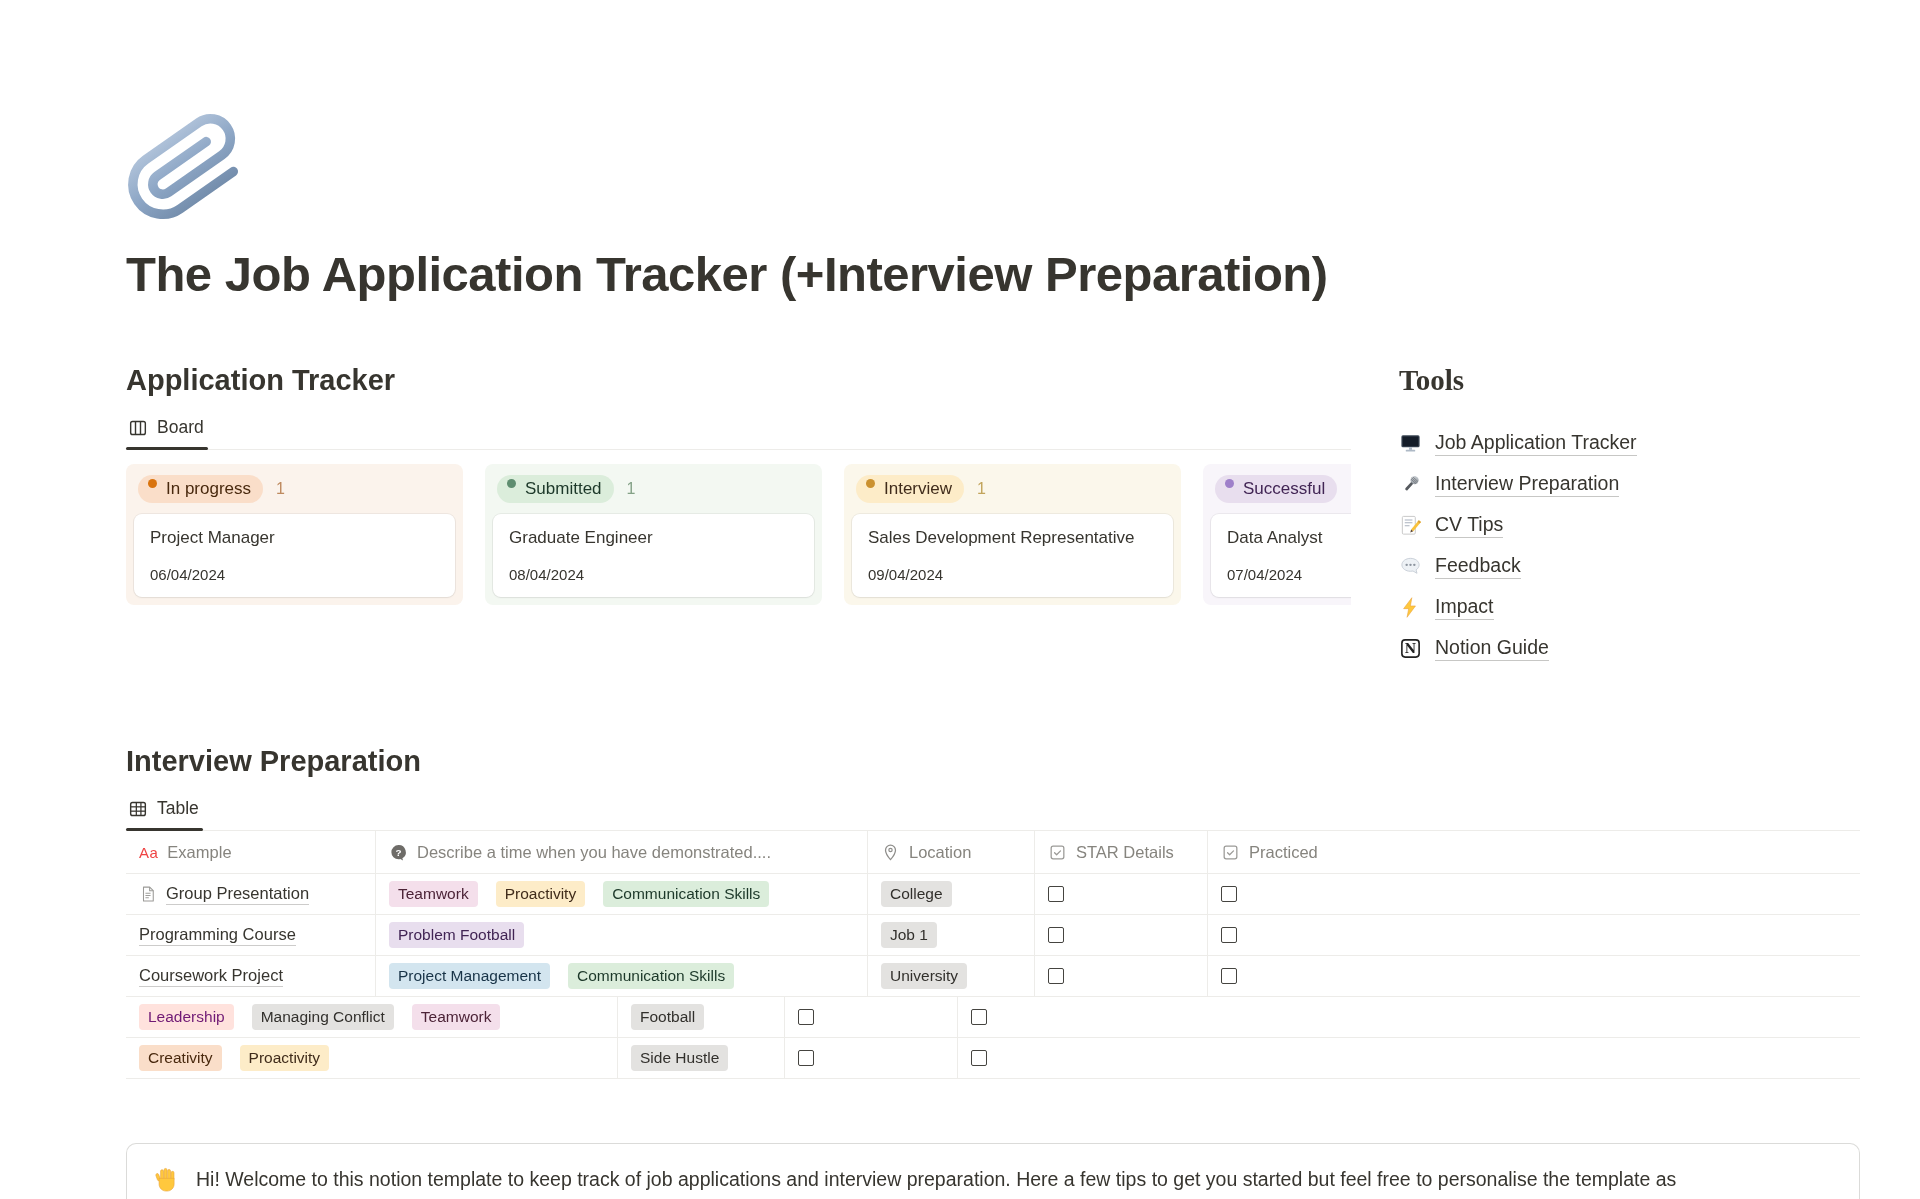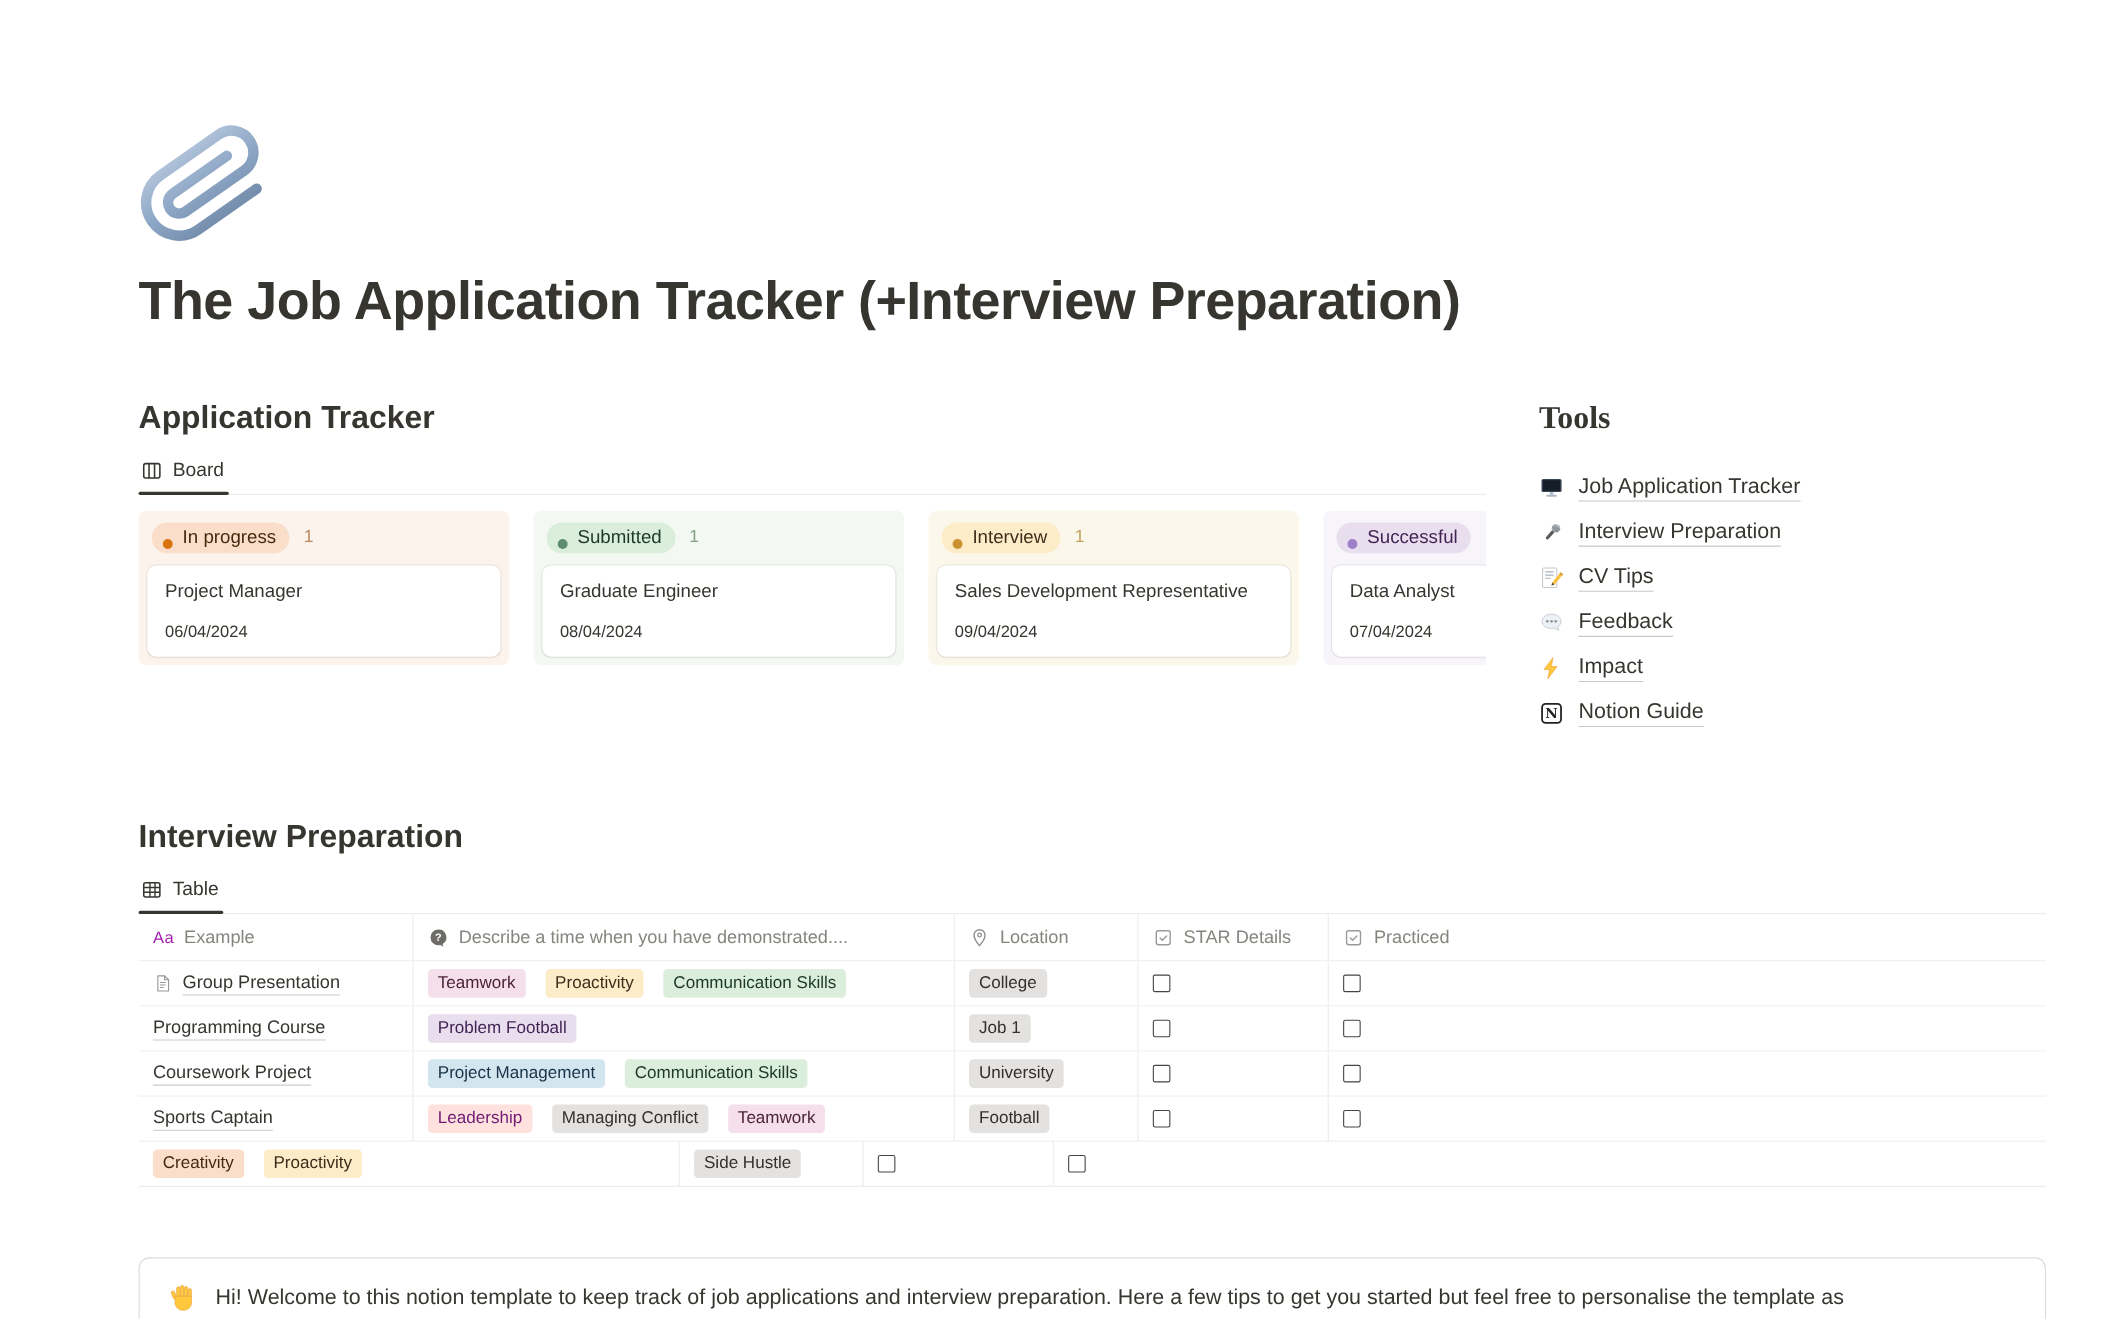--- a/index.html
+++ b/index.html
@@ -35,21 +35,21 @@
   }
   .tab.active::after{
     content:"";position:absolute;left:0;right:8px;bottom:-1px;height:3px;
     background:#37352f;border-radius:3px;
   }
 
   
   .board{display:flex;gap:22px;margin-top:14px;width:1225px;overflow:hidden;}
   .bcol{width:337px;flex:0 0 337px;border-radius:8px;padding:8px;box-sizing:border-box;}
   .bcol-head{display:flex;align-items:center;gap:13px;padding:3px 4px 11px 4px;}
-  .pill{display:inline-flex;align-items:flex-end;gap:9px;padding:4px 12px 4px 10px;
+  .pill{display:inline-flex;align-items:flex-start;gap:9px;padding:4px 12px 4px 10px;
         border-radius:20px;font-size:17px;font-weight:500;white-space:nowrap;cursor:pointer;}
   .dot{width:9px;height:9px;border-radius:50%;flex:0 0 9px;}
   .count{font-size:16px;font-weight:500;}
   .card{background:#fff;border-radius:8px;padding:14px 16px;cursor:pointer;
         box-shadow:0 0 0 1px rgba(15,15,15,.055),0 1px 2px rgba(15,15,15,.05);}
   .card-title{font-size:17px;font-weight:500;color:#37352f;white-space:nowrap;}
   .card-date{margin-top:18px;font-size:15px;color:#37352f;}
 
   
   .right-col h2{margin-bottom:26px;font-family:Liberation Serif, serif;}
@@ -69,21 +69,21 @@
   .t-cell{display:flex;align-items:center;gap:9px;padding:0 13px;box-sizing:border-box;
           border-right:1px solid #edece9;overflow:hidden;white-space:nowrap;}
   .c1{width:250px;flex:0 0 250px;}
   .c2{width:492px;flex:0 0 492px;}
   .c3{width:167px;flex:0 0 167px;}
   .c4{width:173px;flex:0 0 173px;}
   .c5{width:170px;flex:0 0 170px;border-right:none;text-align:right;}
   .c6{flex:1 1 auto;border-right:none;}
   .t-head .t-cell{font-weight:400;}
   .t-head .icn{width:19px;height:19px;}
-  .aa{color:#a21caf;font-size:15px;font-weight:500;letter-spacing:.5px;}
+  .aa{color:#ef4444;font-size:15px;font-weight:500;letter-spacing:.5px;}
   .ex-link{font-weight:500;font-size:16.5px;color:#37352f;cursor:pointer;
            border-bottom:1px solid rgba(55,53,47,.25);padding-bottom:1px;}
   .doc-icn{width:18px;height:20px;flex:0 0 18px;}
   .tag{display:inline-block;padding:3px 9px;border-radius:4px;font-size:15.5px;
        line-height:1.3;margin-right:9px;white-space:nowrap;}
   .cb{width:16px;height:16px;border:1.8px solid #454440;border-radius:2px;
       background:#fff;box-sizing:border-box;cursor:pointer;}
 
   
   .callout{
@@ -381,23 +381,20 @@
           </div>
           <div class="t-cell c4">
             <div class="cb"></div>
           </div>
           <div class="t-cell c5">
             <div class="cb"></div>
           </div>
           <div class="t-cell c6"></div>
         </div>
         <div class="t-row">
-          <div class="t-cell c1">
-            <span class="ex-link">Sports Captain</span>
-          </div>
           <div class="t-cell c2">
             <span class="tag" style="background: rgb(255, 226, 221); color: #701a75;">Leadership</span>
             <span class="tag" style="background: rgb(227, 226, 224); color: rgb(50, 48, 44);">Managing Conflict</span>
             <span class="tag" style="background: rgb(244, 223, 235); color: rgb(76, 35, 55);">Teamwork</span>
           </div>
           <div class="t-cell c3">
             <span class="tag" style="background: rgb(227, 226, 224); color: rgb(50, 48, 44);">Football</span>
           </div>
           <div class="t-cell c4">
             <div class="cb"></div>

